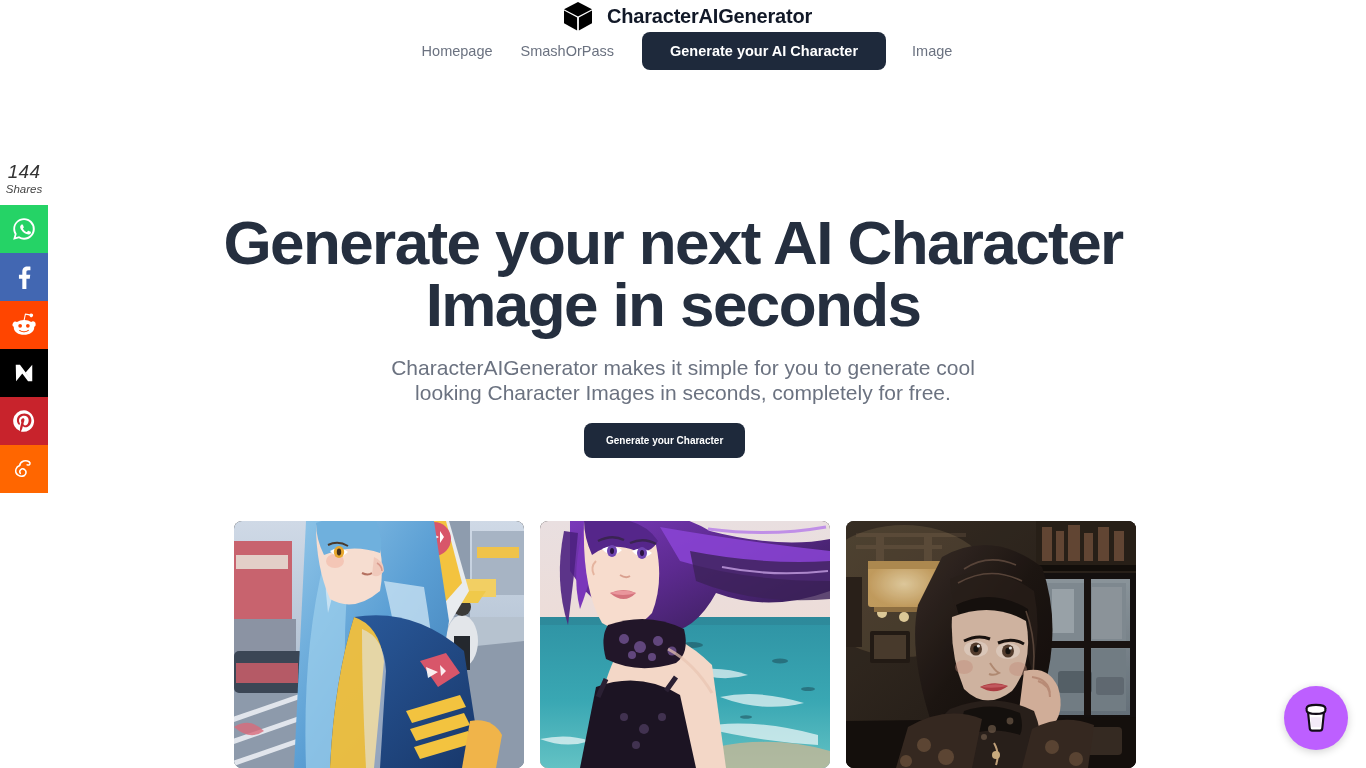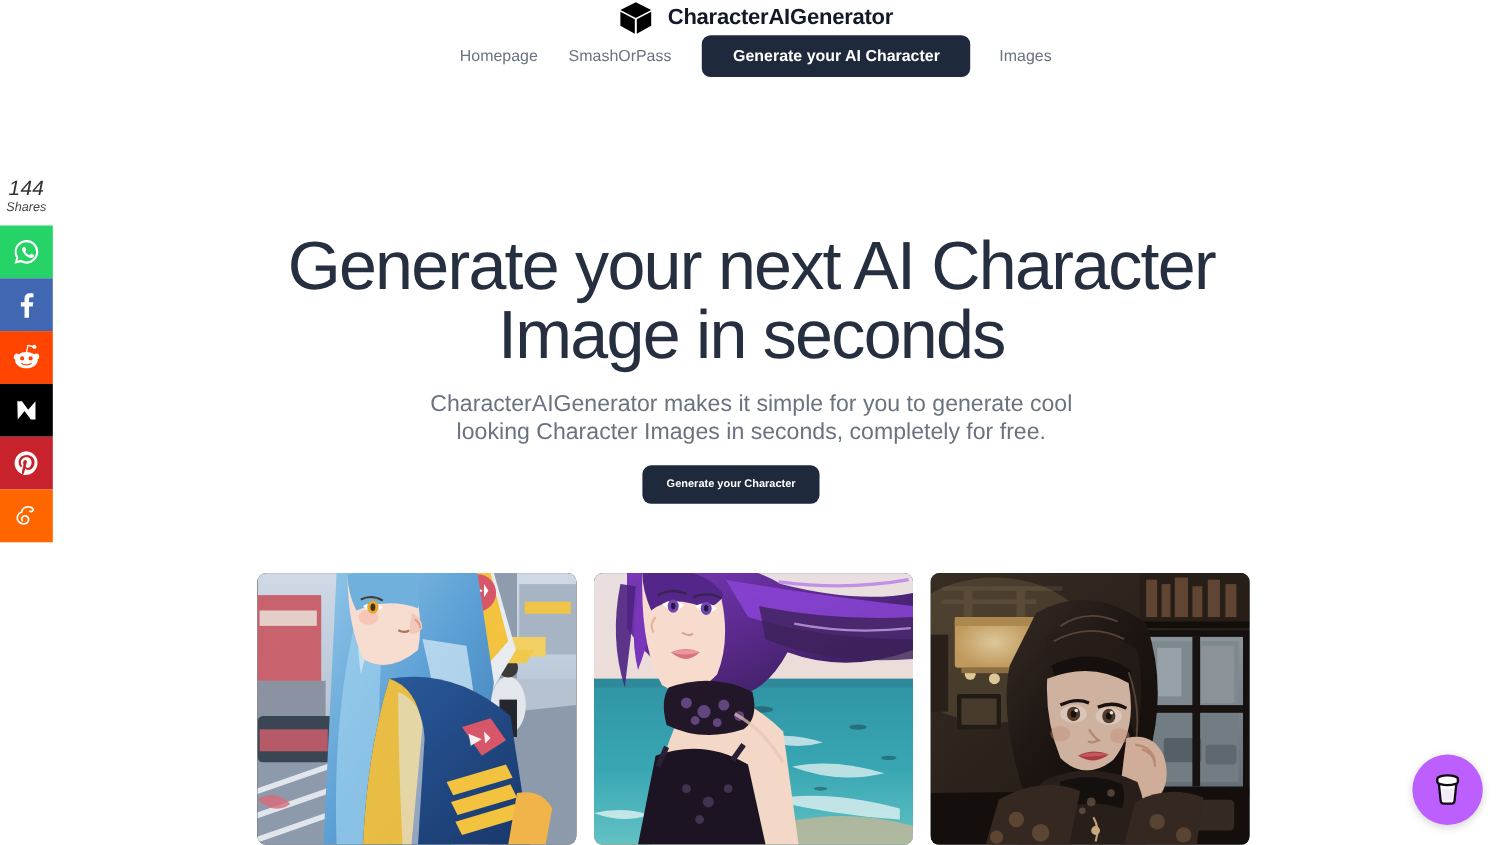--- a/index.html
+++ b/index.html
@@ -46,22 +46,22 @@
   .share-count-label { font-size:11.5px; color:#444444; display:block; margin-top:3px; }
   .share-btn {
     width:48px; height:48px; display:flex; align-items:center;
     justify-content:center; cursor:pointer; border:none; padding:0;
   }
   .share-btn svg { display:block; }
 
   
   .hero { position:absolute; top:0; left:0; width:1366px; text-align:center; }
   .hero-title {
-    position:absolute; top:212px; left:183px; width:1000px;
-    font-size:62px; font-weight:400; line-height:62px;
+    position:absolute; top:212px; left:173px; width:1000px;
+    font-size:62px; font-weight:700; line-height:62px;
     color:#252f3f; letter-spacing:-1.6px;
   }
   .hero-sub {
     position:absolute; top:356px; left:383px; width:600px;
     font-size:21px; line-height:24.5px; color:#6b7280;
   }
   .hero-cta {
     position:absolute; top:423px; left:584px;
     background:#1e293b; color:#ffffff; font-size:10px; font-weight:700;
     border:none; border-radius:8px; padding:12px 22px; cursor:pointer;
@@ -101,21 +101,21 @@
         <path d="M30 10.6 L16.9 17.5 L16.9 30.6 L30 23.3 Z" fill="#000000"></path>
       </svg>
     </span>
     <span class="brand-name">CharacterAIGenerator</span>
   </div>
 
   <nav class="nav">
     <a class="nav-link" href="#">Homepage</a>
     <a class="nav-link" href="#">SmashOrPass</a>
     <button class="nav-cta">Generate your AI Character</button>
-    <a class="nav-link" href="#">Images</a>
+    <a class="nav-link" href="#">Image</a>
   </nav>
 
 </div>
 
 <div class="share-rail">
 
   <div class="share-count">
     <span class="share-count-num">144</span>
     <span class="share-count-label">Shares</span>
   </div>

